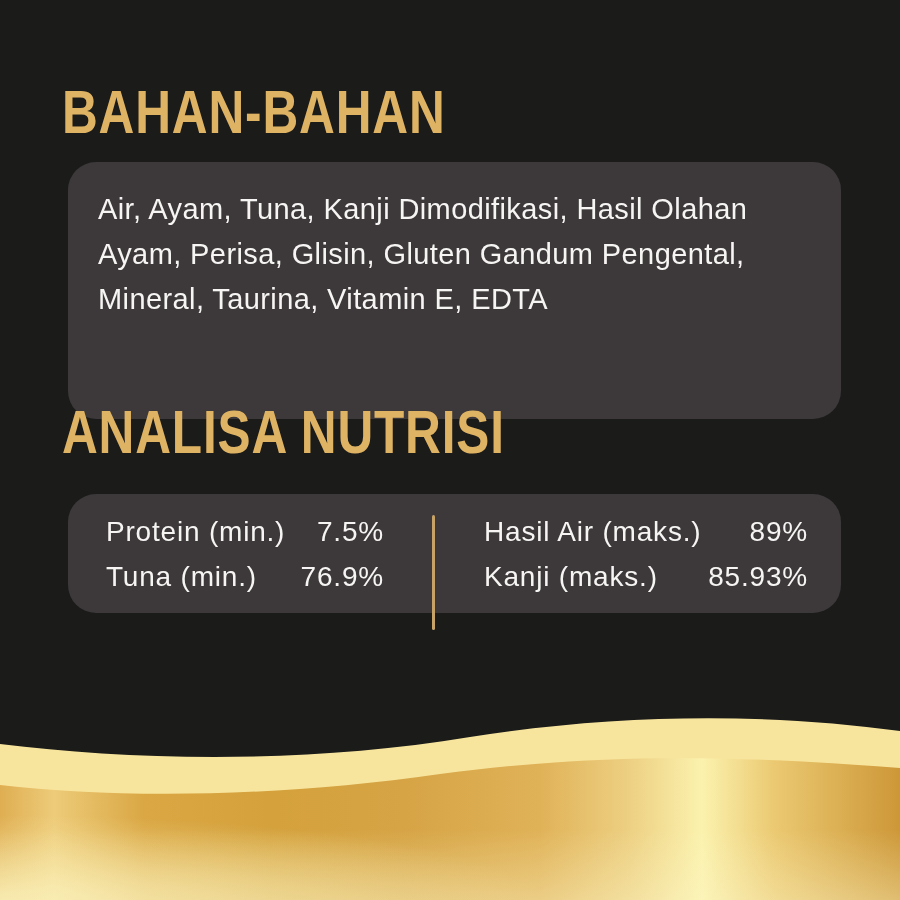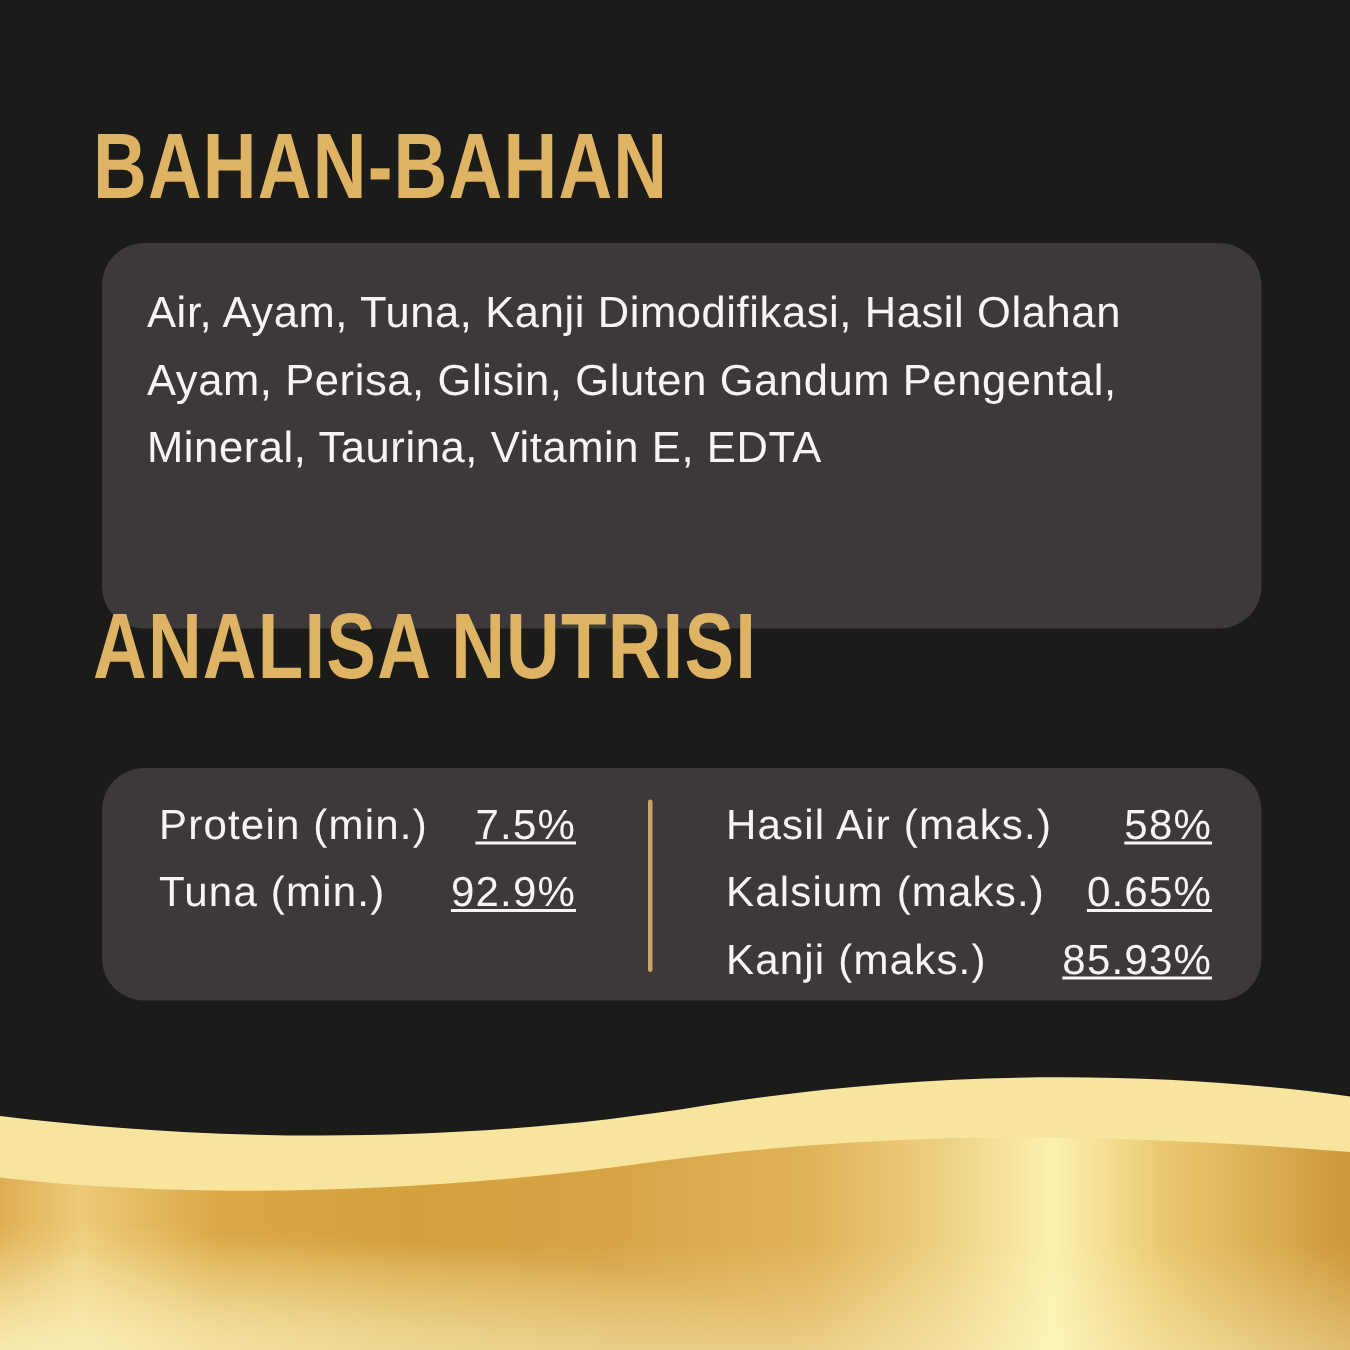--- a/index.html
+++ b/index.html
@@ -17,35 +17,35 @@
     transform-origin:0 50%;
     white-space:nowrap;
   }
   #heading-ingredients{top:81px;}
   #heading-nutrition{top:401px;}
   .card{
     position:absolute;left:68px;width:773px;
     background:#3D393A;border-radius:28px;
   }
   #card-ingredients{top:162px;height:257px;}
-  #card-nutrition{top:512px;height:155px;}
+  #card-nutrition{top:494px;height:119px;}
   .ingredients-text{
     position:absolute;left:30px;top:25px;width:700px;
     color:#F7F5F4;font-size:29px;line-height:45px;
     letter-spacing:0.4px;
   }
   .ncol{position:absolute;top:15px;}
   #ncol-left{left:38px;width:278px;}
   #ncol-right{left:416px;width:324px;}
   .nrow{
     display:flex;justify-content:space-between;align-items:center;
     height:45px;color:#F7F5F4;font-size:28px;letter-spacing:0.8px;
     white-space:nowrap;
   }
-  .nrow .val{text-align:left;text-decoration:underline;}
+  .nrow .val{text-align:left;}
   .ndivider{
     position:absolute;left:364px;top:21px;width:3px;height:115px;
     background:#C8A368;border-radius:2px;
   }
   #bottom-wave{
     position:absolute;left:0;top:700px;width:900px;height:200px;display:block;
   }
 </style>
 </head>
 <body>
@@ -60,34 +60,30 @@
 
 <div class="card" id="card-nutrition">
 
   <div class="ncol" id="ncol-left">
     <div class="nrow">
       <span>Protein (min.)</span>
       <span class="val">7.5%</span>
     </div>
     <div class="nrow">
       <span>Tuna (min.)</span>
-      <span class="val">92.9%</span>
+      <span class="val">76.9%</span>
     </div>
   </div>
 
   <div class="ndivider"></div>
 
   <div class="ncol" id="ncol-right">
     <div class="nrow">
       <span>Hasil Air (maks.)</span>
-      <span class="val">58%</span>
-    </div>
-    <div class="nrow">
-      <span>Kalsium (maks.)</span>
-      <span class="val">0.65%</span>
+      <span class="val">89%</span>
     </div>
     <div class="nrow">
       <span>Kanji (maks.)</span>
       <span class="val">85.93%</span>
     </div>
   </div>
 </div>
 
 <svg id="bottom-wave" viewBox="0 0 900 200" preserveAspectRatio="none">
   <defs>

